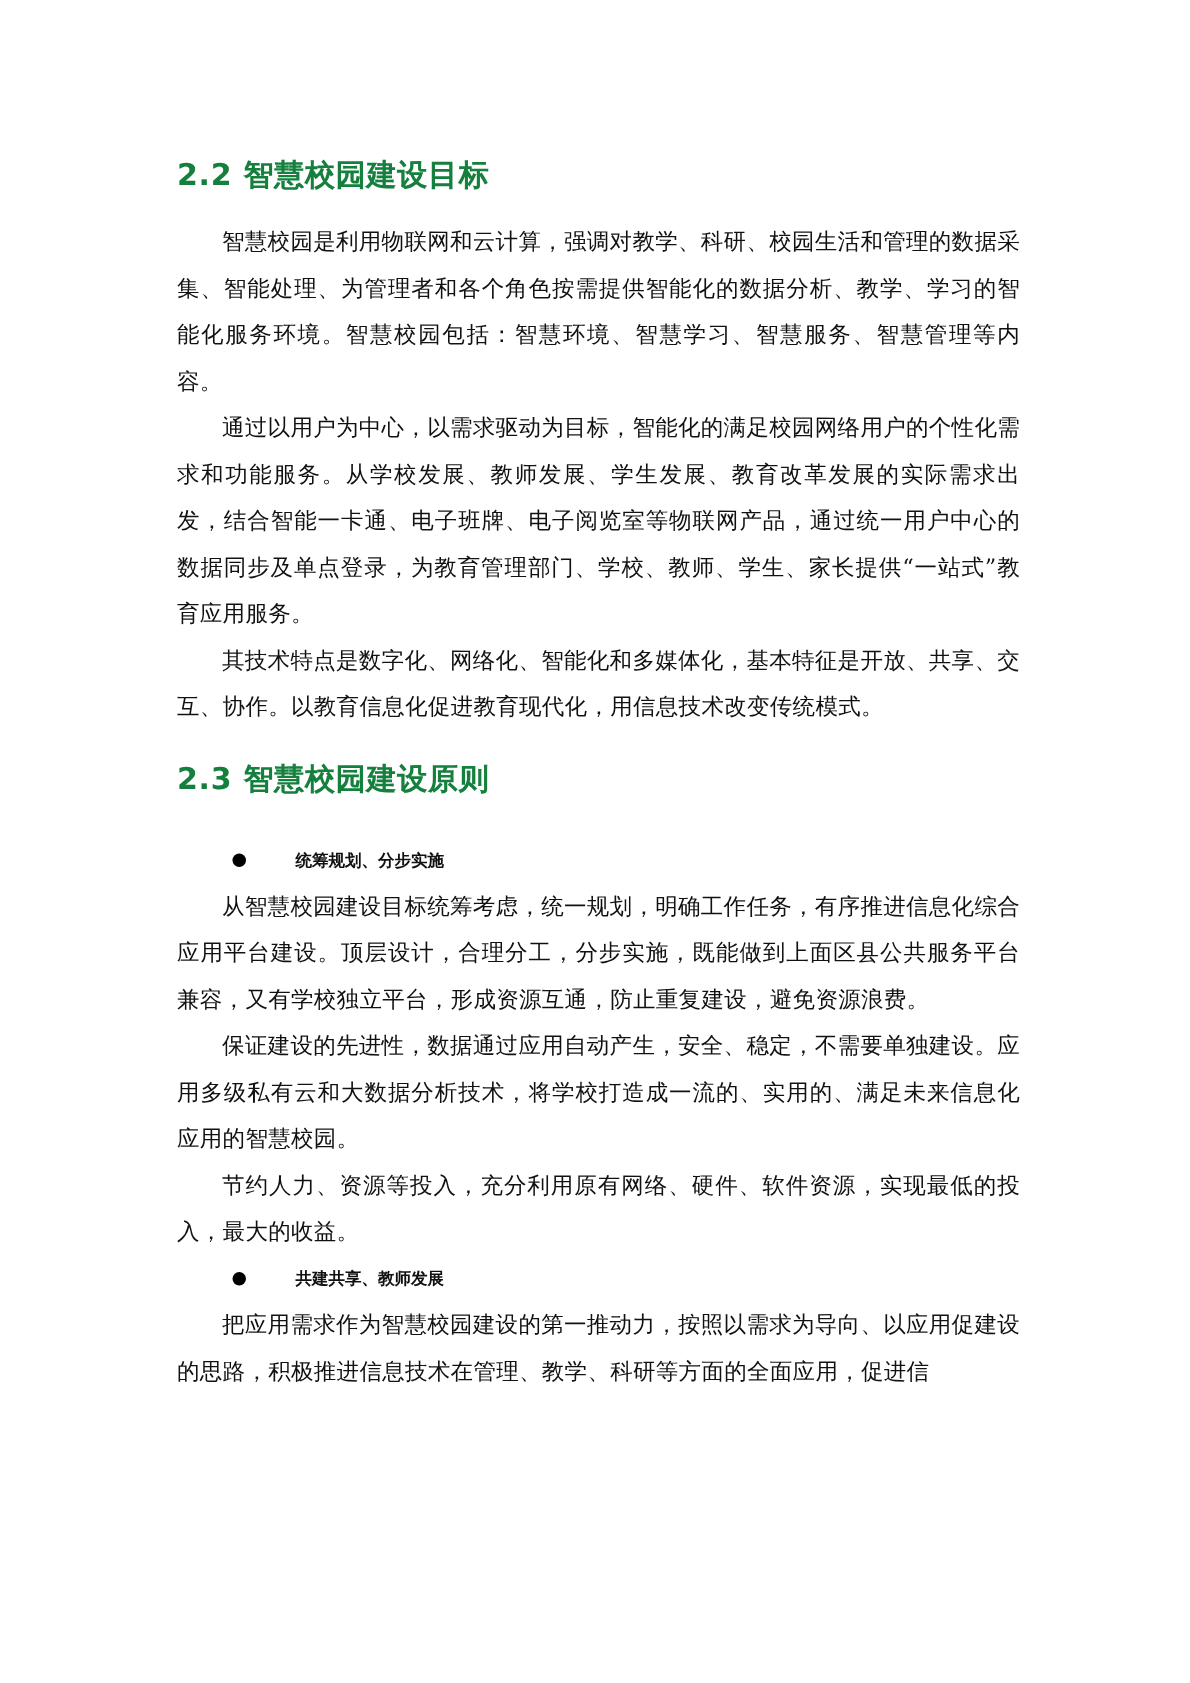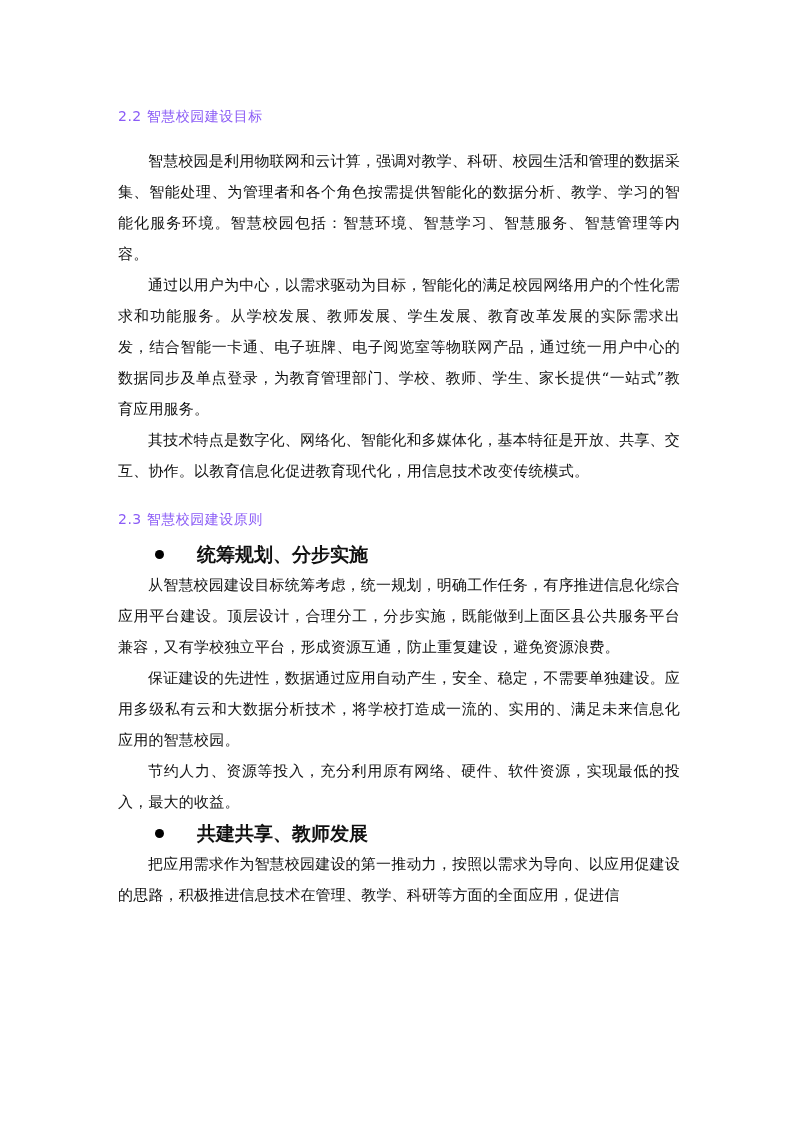--- a/index.html
+++ b/index.html
@@ -4,34 +4,34 @@
   <style>
     html, body { margin: 0; padding: 0; background: #ffffff; }
     body { width: 793px; height: 1122px; position: relative; overflow: hidden; }
     .page {
       position: absolute; left: 118px; top: 96px; width: 562px;
       font-family: "DejaVu Serif", "Liberation Serif", serif;
       color: #111111;
     }
     h2 {
       margin: 0; font-family: "DejaVu Sans", "Liberation Sans", sans-serif;
-      font-weight: normal; font-size: 14px; line-height: 40px; letter-spacing: 0.5px;
-      color: #8b5cf6;
+      font-weight: bold; font-size: 20px; line-height: 40px; letter-spacing: 0.5px;
+      color: #15803d;
     }
     h2.sec1 { margin-bottom: 10px; }
-    h2.sec2 { margin-top: 12px; margin-bottom: 0; }
+    h2.sec2 { margin-top: 12px; margin-bottom: 19px; }
     p {
       margin: 0; font-size: 15px; line-height: 31px; text-indent: 2em;
       text-align: justify; letter-spacing: 0.2px;
     }
     p.gap { }
     .bullet-row {
       display: flex; align-items: center; height: 31px;
       font-family: "DejaVu Sans", "Liberation Sans", sans-serif;
-      font-weight: bold; font-size: 19px;
+      font-weight: bold; font-size: 11px;
     }
     .bullet-dot {
       width: 9px; height: 9px; border-radius: 50%; background: #000;
       margin-left: 37px; margin-right: 33px;
     }
   </style>
 </head>
 <body>
 
 <div class="page">

